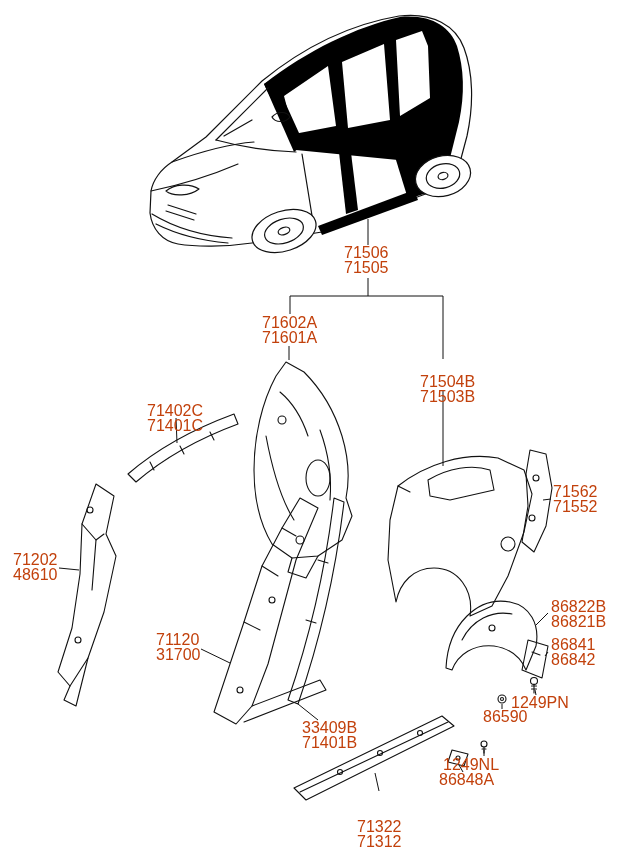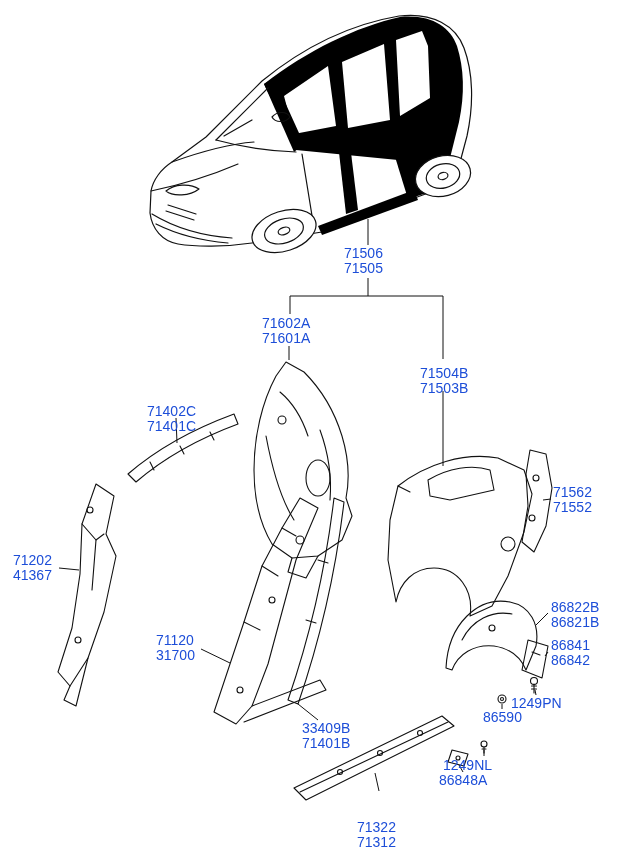--- a/index.html
+++ b/index.html
@@ -6,23 +6,23 @@
   .page{
     position:relative;
     width:620px;height:848px;
     background:#ffffff;
     font-family:"Liberation Sans", sans-serif;
     overflow:hidden;
   }
   .art{position:absolute;left:0;top:0;}
   .part-label{
     position:absolute;
-    font-size:14px;
+    font-size:16px;
     line-height:14.5px;
-    color:#1d4ed8;
+    color:#c2410c;
     white-space:nowrap;
   }
   .part-label span{display:block;}
 </style>
 </head>
 <body>
 
 <div class="page">
 
   <svg class="art" width="620" height="848" viewBox="0 0 620 848">
@@ -196,33 +196,33 @@
   <div class="part-label" style="left:262px;top:316px">
     <span>71602A</span>
     <span>71601A</span>
   </div>
 
   <div class="part-label" style="left:147px;top:404px">
     <span>71402C</span>
     <span>71401C</span>
   </div>
 
-  <div class="part-label" style="left:420px;top:366px">
+  <div class="part-label" style="left:420px;top:375px">
     <span>71504B</span>
     <span>71503B</span>
   </div>
 
   <div class="part-label" style="left:553px;top:485px">
     <span>71562</span>
     <span>71552</span>
   </div>
 
   <div class="part-label" style="left:13px;top:553px">
     <span>71202</span>
-    <span>41367</span>
+    <span>48610</span>
   </div>
 
   <div class="part-label" style="left:551px;top:600px">
     <span>86822B</span>
     <span>86821B</span>
   </div>
 
   <div class="part-label" style="left:551px;top:638px">
     <span>86841</span>
     <span>86842</span>

